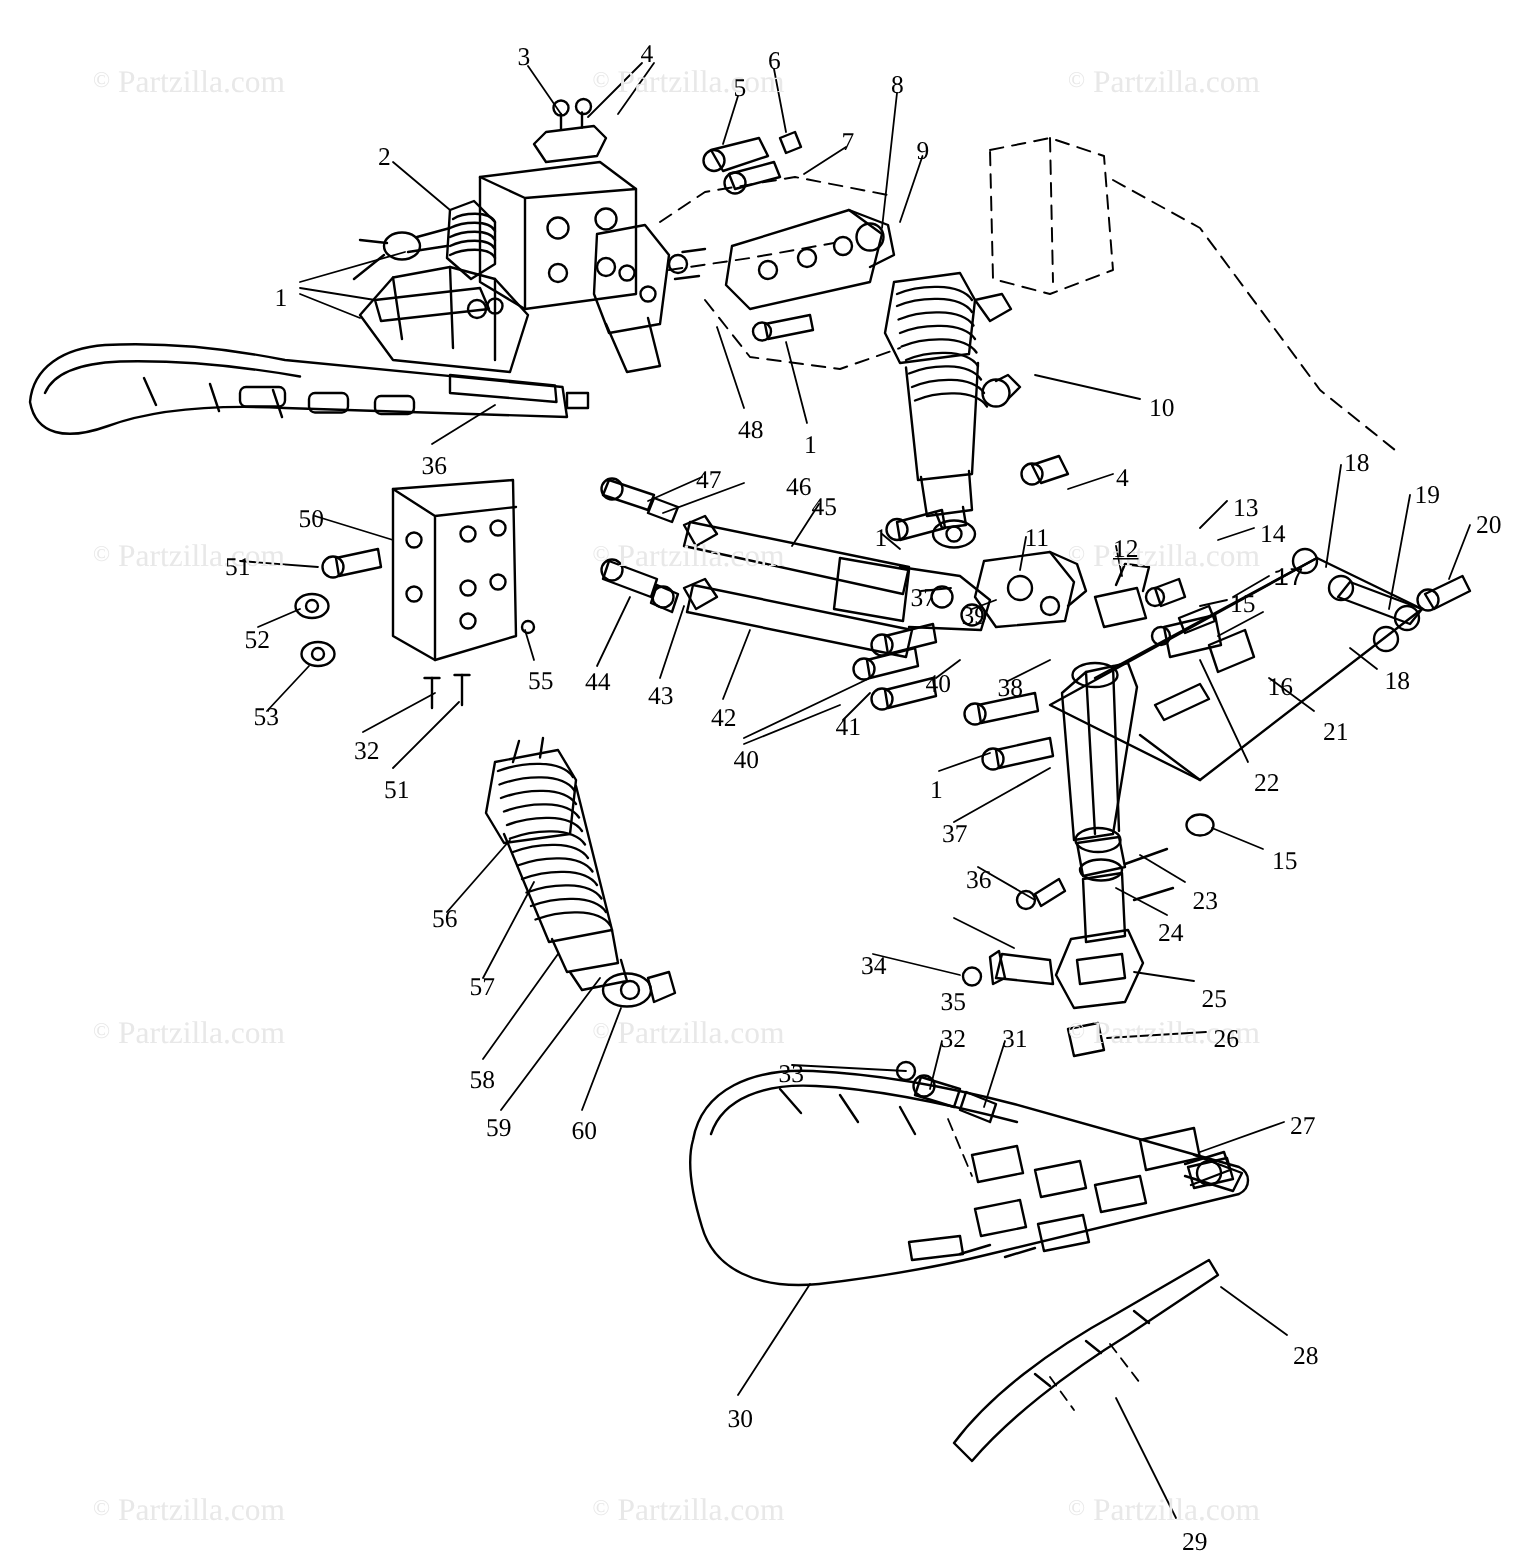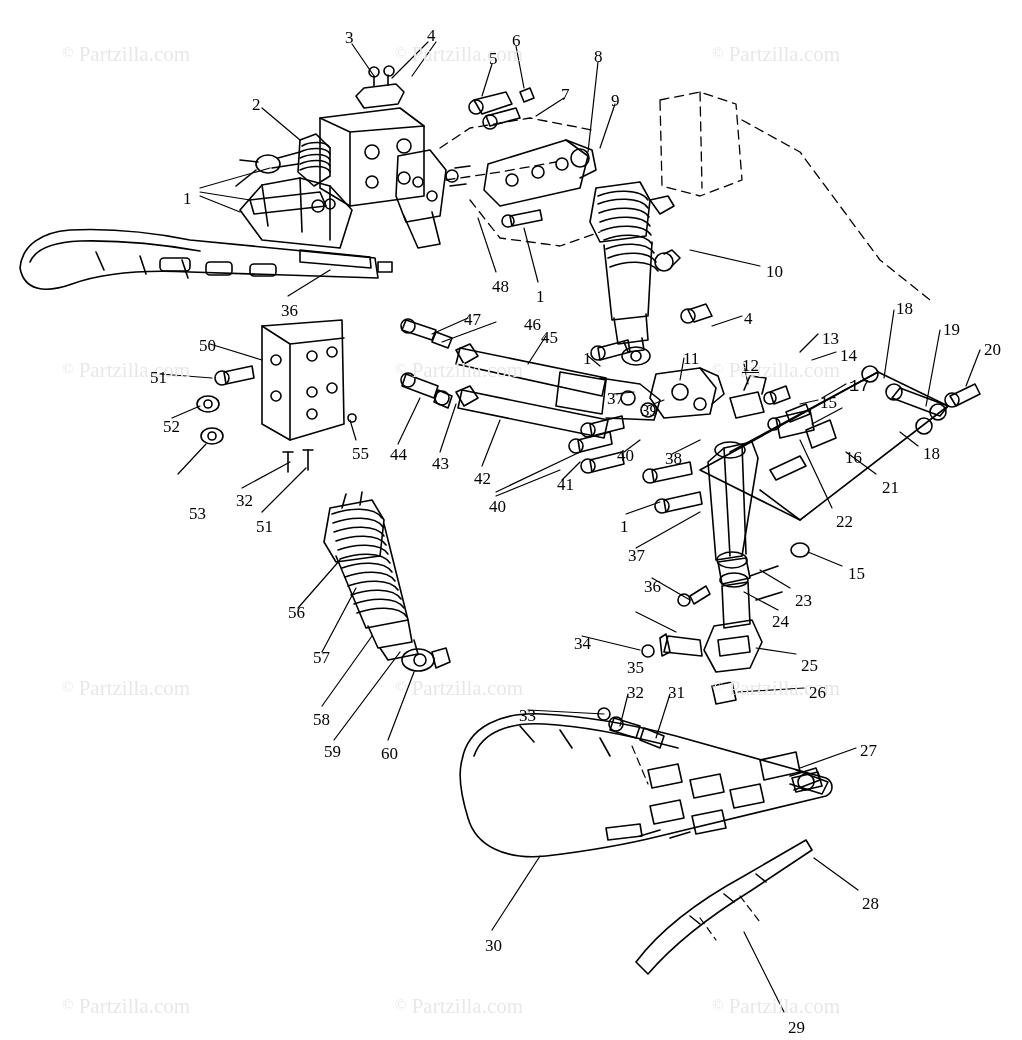--- a/index.html
+++ b/index.html
@@ -409,21 +409,21 @@
       <div class="callout" style="left: 489px; top: 498px;">40</div>
       <div class="callout" style="left: 474px; top: 470px;">42</div>
       <div class="callout" style="left: 432px; top: 455px;">43</div>
       <div class="callout" style="left: 390px; top: 446px;">44</div>
       <div class="callout" style="left: 541px; top: 329px;">45</div>
       <div class="callout" style="left: 492px; top: 316px; margin-left: 32px;">46</div>
       <div class="callout" style="left: 464px; top: 311px;">47</div>
       <div class="callout" style="left: 199px; top: 337px;">50</div>
       <div class="callout" style="left: 150px; top: 369px;">51</div>
       <div class="callout" style="left: 163px; top: 418px;">52</div>
-      <div class="callout" style="left: 169px; top: 505px; margin-left: 20px;">53</div>
+      <div class="callout" style="left: 169px; top: 469px;">53</div>
       <div class="callout" style="left: 236px; top: 492px;">32</div>
       <div class="callout" style="left: 256px; top: 518px;">51</div>
       <div class="callout" style="left: 352px; top: 445px;">55</div>
       <div class="callout" style="left: 620px; top: 518px;">1</div>
       <div class="callout" style="left: 628px; top: 547px;">37</div>
       <div class="callout" style="left: 644px; top: 578px;">36</div>
       <div class="callout" style="left: 627px; top: 613px; margin-top: 46px;">35</div>
       <div class="callout" style="left: 574px; top: 635px;">34</div>
       <div class="callout" style="left: 848px; top: 565px;">15</div>
       <div class="callout" style="left: 795px; top: 592px;">23</div>

